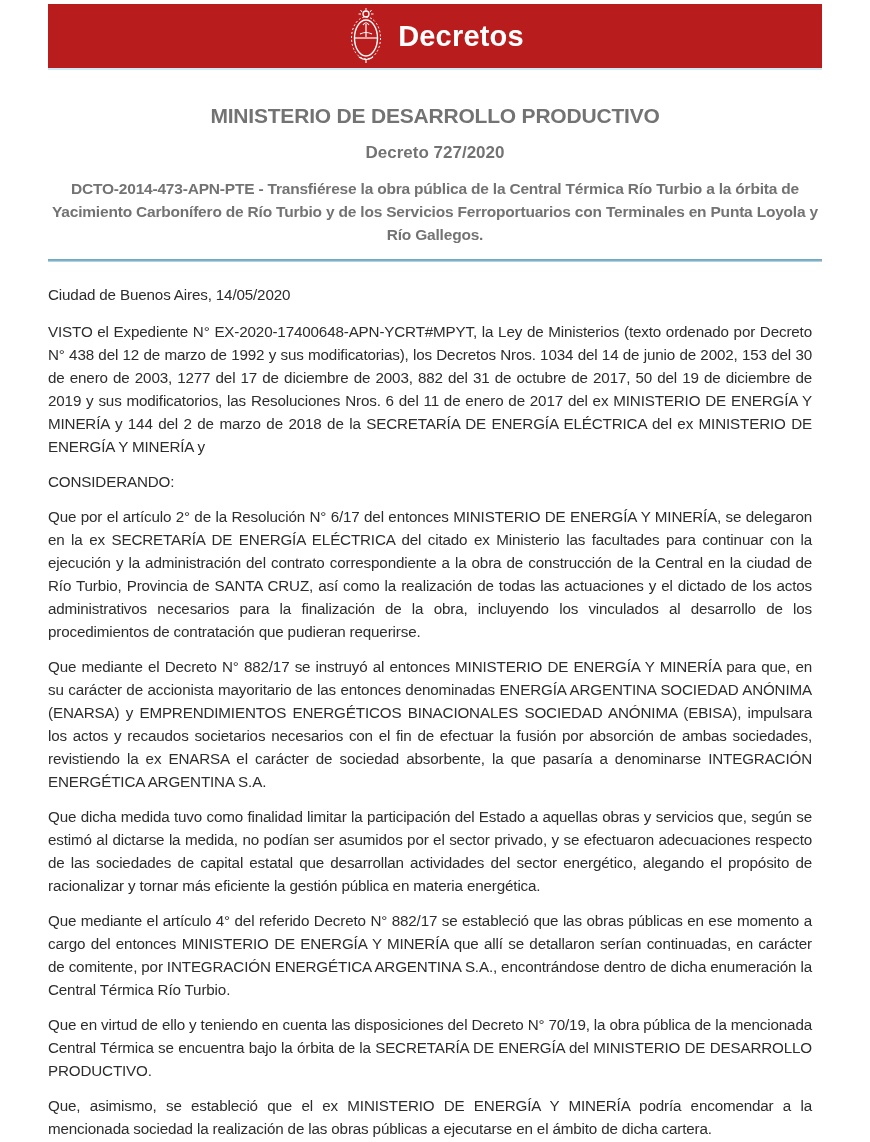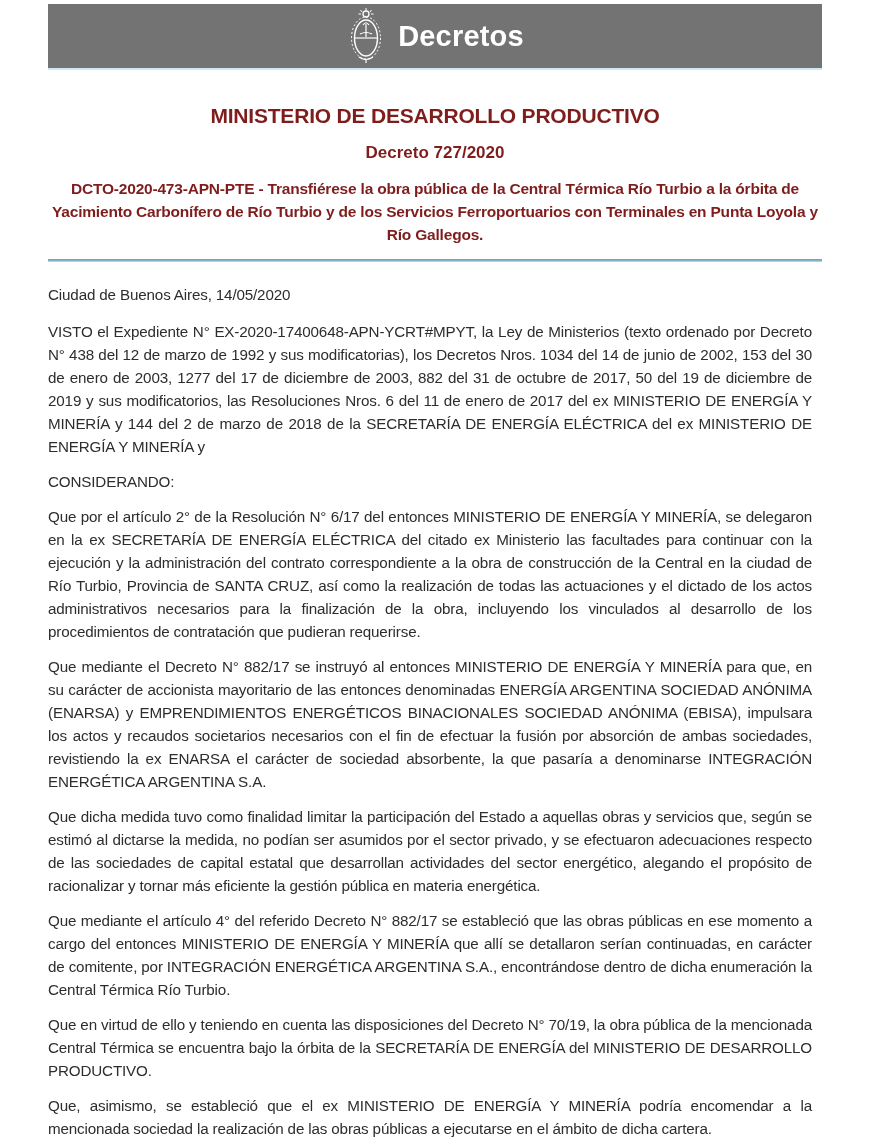--- a/index.html
+++ b/index.html
@@ -7,35 +7,35 @@
     position: relative;
     width: 870px;
     height: 1142px;
     background: #ffffff;
     font-family: "Liberation Sans", sans-serif;
     overflow: hidden;
   }
   .banner {
     margin: 4px 48px 0 48px;
     height: 64px;
-    background: #737373;
+    background: #b91c1c;
     border-bottom: 2px solid #cfe8f6;
     display: flex;
     align-items: center;
     justify-content: center;
     gap: 12px;
   }
   .emblem { display: inline-flex; align-items: center; }
   .banner-title {
     color: #ffffff;
     font-weight: bold;
     font-size: 29px;
     letter-spacing: 0.2px;
   }
-  .doc-head { text-align: center; color: #7f1d1d; }
+  .doc-head { text-align: center; color: #737373; }
   .ministry-title {
     font-size: 21px;
     font-weight: bold;
     margin: 34px 60px 0 60px;
     letter-spacing: -0.2px;
   }
   .decree-number {
     font-size: 17px;
     font-weight: bold;
     margin: 15px 0 0 0;
@@ -95,21 +95,21 @@
         <path d="M13 49 Q20 54 27 49" stroke="#ffffff" stroke-width="1.2" fill="none"></path>
         <line x1="20" y1="51" x2="20" y2="55" stroke="#ffffff" stroke-width="1.2"></line>
       </svg>
     </span>
     <span class="banner-title">Decretos</span>
   </div>
 
   <div class="doc-head">
     <div class="ministry-title">MINISTERIO DE DESARROLLO PRODUCTIVO</div>
     <div class="decree-number">Decreto 727/2020</div>
-    <div class="decree-summary">DCTO-2020-473-APN-PTE - Transfiérese la obra pública de la Central Térmica Río Turbio a la órbita de Yacimiento Carbonífero de Río Turbio y de los Servicios Ferroportuarios con Terminales en Punta Loyola y Río Gallegos.</div>
+    <div class="decree-summary">DCTO-2014-473-APN-PTE - Transfiérese la obra pública de la Central Térmica Río Turbio a la órbita de Yacimiento Carbonífero de Río Turbio y de los Servicios Ferroportuarios con Terminales en Punta Loyola y Río Gallegos.</div>
   </div>
 
   <div class="divider"></div>
 
   <div class="content">
     <p class="dateline">Ciudad de Buenos Aires, 14/05/2020</p>
     <p class="para">VISTO el Expediente N° EX-2020-17400648-APN-YCRT#MPYT, la Ley de Ministerios (texto ordenado por Decreto N° 438 del 12 de marzo de 1992 y sus modificatorias), los Decretos Nros. 1034 del 14 de junio de 2002, 153 del 30 de enero de 2003, 1277 del 17 de diciembre de 2003, 882 del 31 de octubre de 2017, 50 del 19 de diciembre de 2019 y sus modificatorios, las Resoluciones Nros. 6 del 11 de enero de 2017 del ex MINISTERIO DE ENERGÍA Y MINERÍA y 144 del 2 de marzo de 2018 de la SECRETARÍA DE ENERGÍA ELÉCTRICA del ex MINISTERIO DE ENERGÍA Y MINERÍA y</p>
     <p class="para">CONSIDERANDO:</p>
     <div>
 

